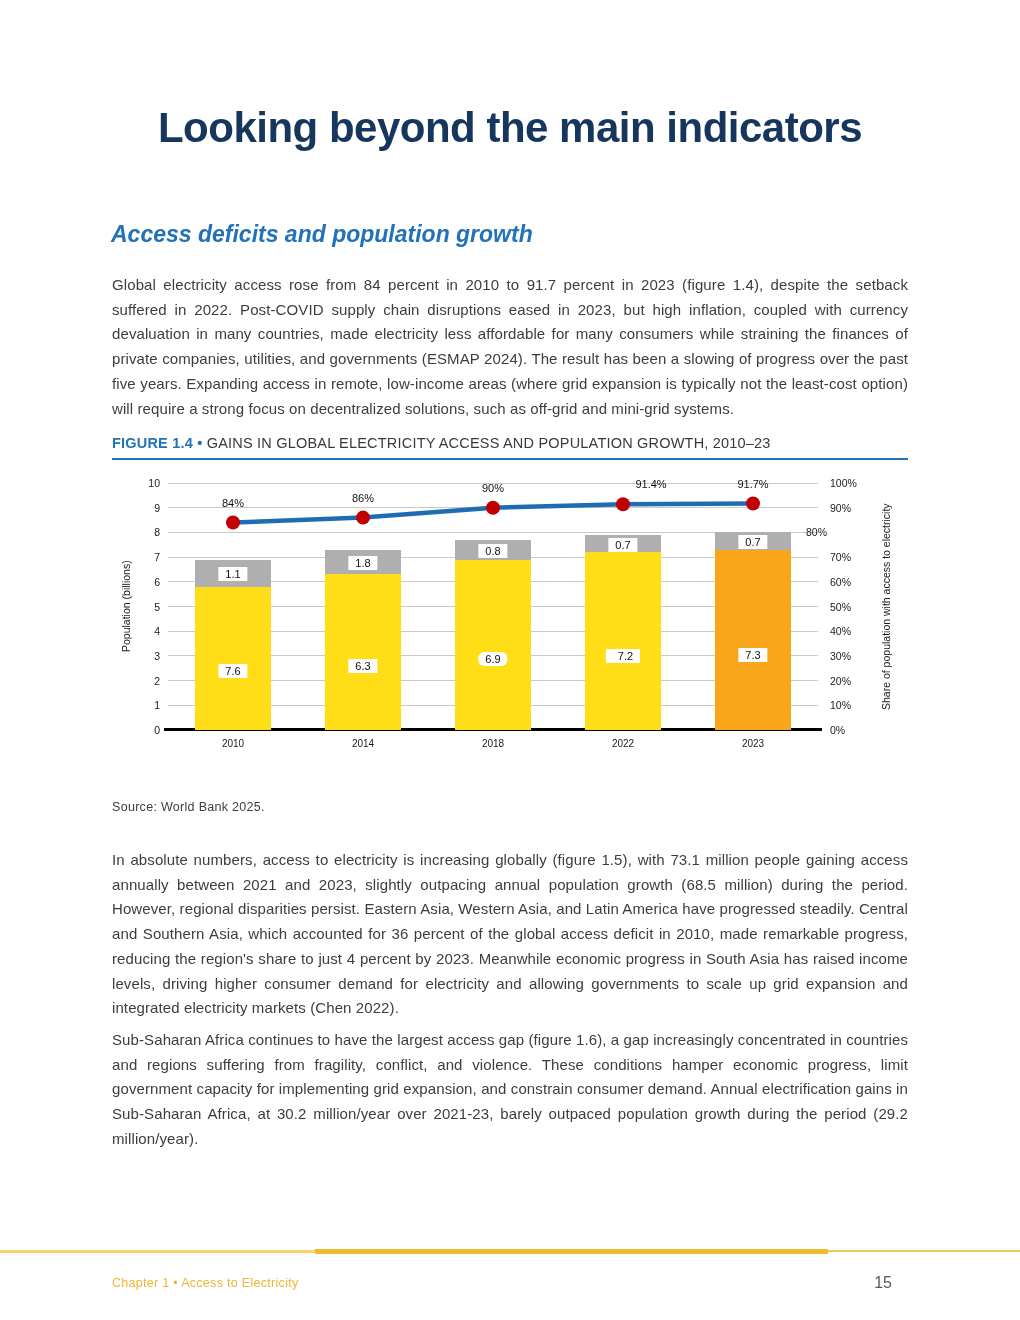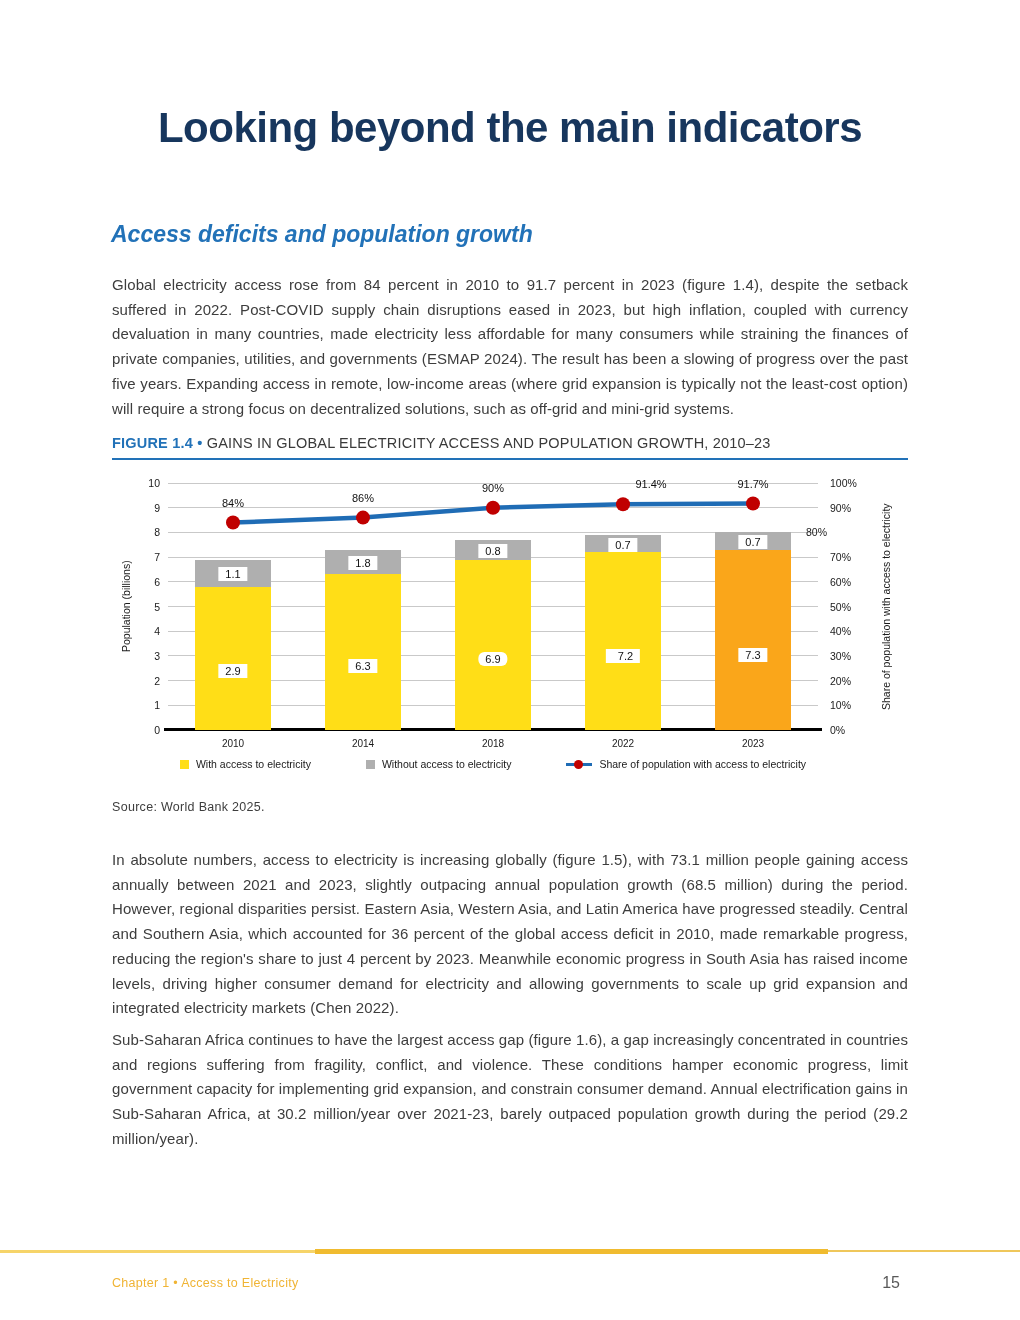--- a/index.html
+++ b/index.html
@@ -47,21 +47,21 @@
   .legend-linedot .d { position:absolute; top:0; left:8px; width:9px; height:9px;
     border-radius:50%; background:#C00000; }
 
   .source-line { left:112px; top:800px; font-size:12.5px; color:#3D3D3D; letter-spacing:0.3px; }
 
   .footer-rule { left:0; top:1249px; width:1020px; height:5px; }
   .footer-rule .s1 { position:absolute; left:0; top:1px; width:315px; height:3px; background:#F6D469; }
   .footer-rule .s2 { position:absolute; left:315px; top:0; width:513px; height:5px; background:#F0BB2F; }
   .footer-rule .s3 { position:absolute; left:828px; top:1px; width:192px; height:2px; background:#EFC75B; }
   .footer-chapter { left:112px; top:1276px; font-size:12.5px; color:#F0B434; letter-spacing:0.3px; }
-  .footer-pagenum { top:1274px; right:120px; font-size:16px; color:#595959; }
+  .footer-pagenum { top:1274px; right:128px; font-size:16px; color:#595959; }
 </style>
 </head>
 <body>
 
 <h1 class="abs doc-title">Looking beyond the main indicators</h1>
 
 <h2 class="abs section-heading">Access deficits and population growth</h2>
 
 <p id="p1" class="abs para">Global electricity access rose from 84 percent in 2010 to 91.7 percent in 2023 (figure 1.4), despite the setback suffered in 2022. Post-COVID supply chain disruptions eased in 2023, but high inflation, coupled with currency devaluation in many countries, made electricity less affordable for many consumers while straining the finances of private companies, utilities, and governments (ESMAP 2024). The result has been a slowing of progress over the past five years. Expanding access in remote, low-income areas (where grid expansion is typically not the least-cost option) will require a strong focus on decentralized solutions, such as off-grid and mini-grid systems.</p>
 
@@ -78,21 +78,21 @@
       <div class="gridline" style="top: 147.7px;"></div>
       <div class="gridline" style="top: 123px;"></div>
       <div class="gridline" style="top: 98.3px;"></div>
       <div class="gridline" style="top: 73.6px;"></div>
       <div class="gridline" style="top: 48.9px;"></div>
       <div class="gridline" style="top: 24.2px;"></div>
       <div class="gridline" style="top: -0.5px;"></div>
       <div class="baseline"></div>
       <div class="bar-seg" style="left: 27px; bottom: 0px; width: 76px; height: 143.26px; background: rgb(255, 222, 23);"></div>
       <div class="bar-seg" style="left: 27px; bottom: 143.26px; width: 76px; height: 27.17px; background: rgb(175, 175, 175);"></div>
-      <div class="bar-datalabel" style="left: 65px; bottom: 52.1692px;">2.9</div>
+      <div class="bar-datalabel" style="left: 65px; bottom: 52.1692px;">7.6</div>
       <div class="bar-datalabel" style="left: 65px; bottom: 148.845px;">1.1</div>
       <div class="x-label" style="left: 65px;">2010</div>
       <div class="bar-seg" style="left: 157px; bottom: 0px; width: 76px; height: 155.61px; background: rgb(255, 222, 23);"></div>
       <div class="bar-seg" style="left: 157px; bottom: 155.61px; width: 76px; height: 24.7px; background: rgb(175, 175, 175);"></div>
       <div class="bar-datalabel" style="left: 195px; bottom: 57.3562px;">6.3</div>
       <div class="bar-datalabel" style="left: 195px; bottom: 159.96px;">1.8</div>
       <div class="x-label" style="left: 195px;">2014</div>
       <div class="bar-seg" style="left: 287px; bottom: 0px; width: 76px; height: 170.43px; background: rgb(255, 222, 23);"></div>
       <div class="bar-seg" style="left: 287px; bottom: 170.43px; width: 76px; height: 19.76px; background: rgb(175, 175, 175);"></div>
       <div class="bar-datalabel" style="left: 325px; bottom: 63.5806px; border-radius: 6px;">6.9</div>
@@ -114,37 +114,20 @@
         <circle cx="195" cy="34.58000000000001" r="7" fill="#C00000"></circle>
         <circle cx="325" cy="24.69999999999999" r="7" fill="#C00000"></circle>
         <circle cx="455" cy="21.24199999999999" r="7" fill="#C00000"></circle>
         <circle cx="585" cy="20.501000000000005" r="7" fill="#C00000"></circle>
       </svg>
       <div class="pct-label" style="left: 65px; top: 13.52px;">84%</div>
       <div class="pct-label" style="left: 195px; top: 8.58px;">86%</div>
       <div class="pct-label" style="left: 325px; top: -1.3px;">90%</div>
       <div class="pct-label" style="left: 455px; top: -4.758px; margin-left: 28px;">91.4%</div>
       <div class="pct-label" style="left: 585px; top: -5.499px;">91.7%</div>
-    </div>
-  <div id="legend">
-      <div class="legend-item">
-        <div class="legend-swatch" style="background: rgb(255, 222, 23);"></div>
-        <div class="">With access to electricity</div>
-      </div>
-      <div class="legend-item">
-        <div class="legend-swatch" style="background: rgb(175, 175, 175);"></div>
-        <div class="">Without access to electricity</div>
-      </div>
-      <div class="legend-item">
-        <div class="legend-linedot">
-          <div class="l"></div>
-          <div class="d"></div>
-        </div>
-        <div class="">Share of population with access to electricity</div>
-      </div>
     </div>
 <div class="tick-label tick-left" style="left: 18px; top: 256px;">0</div>
     <div class="tick-label" style="left: 718px; top: 256px;">0%</div>
     <div class="tick-label tick-left" style="left: 18px; top: 231.3px;">1</div>
     <div class="tick-label" style="left: 718px; top: 231.3px;">10%</div>
     <div class="tick-label tick-left" style="left: 18px; top: 206.6px;">2</div>
     <div class="tick-label" style="left: 718px; top: 206.6px;">20%</div>
     <div class="tick-label tick-left" style="left: 18px; top: 181.9px;">3</div>
     <div class="tick-label" style="left: 718px; top: 181.9px;">30%</div>
     <div class="tick-label tick-left" style="left: 18px; top: 157.2px;">4</div>

